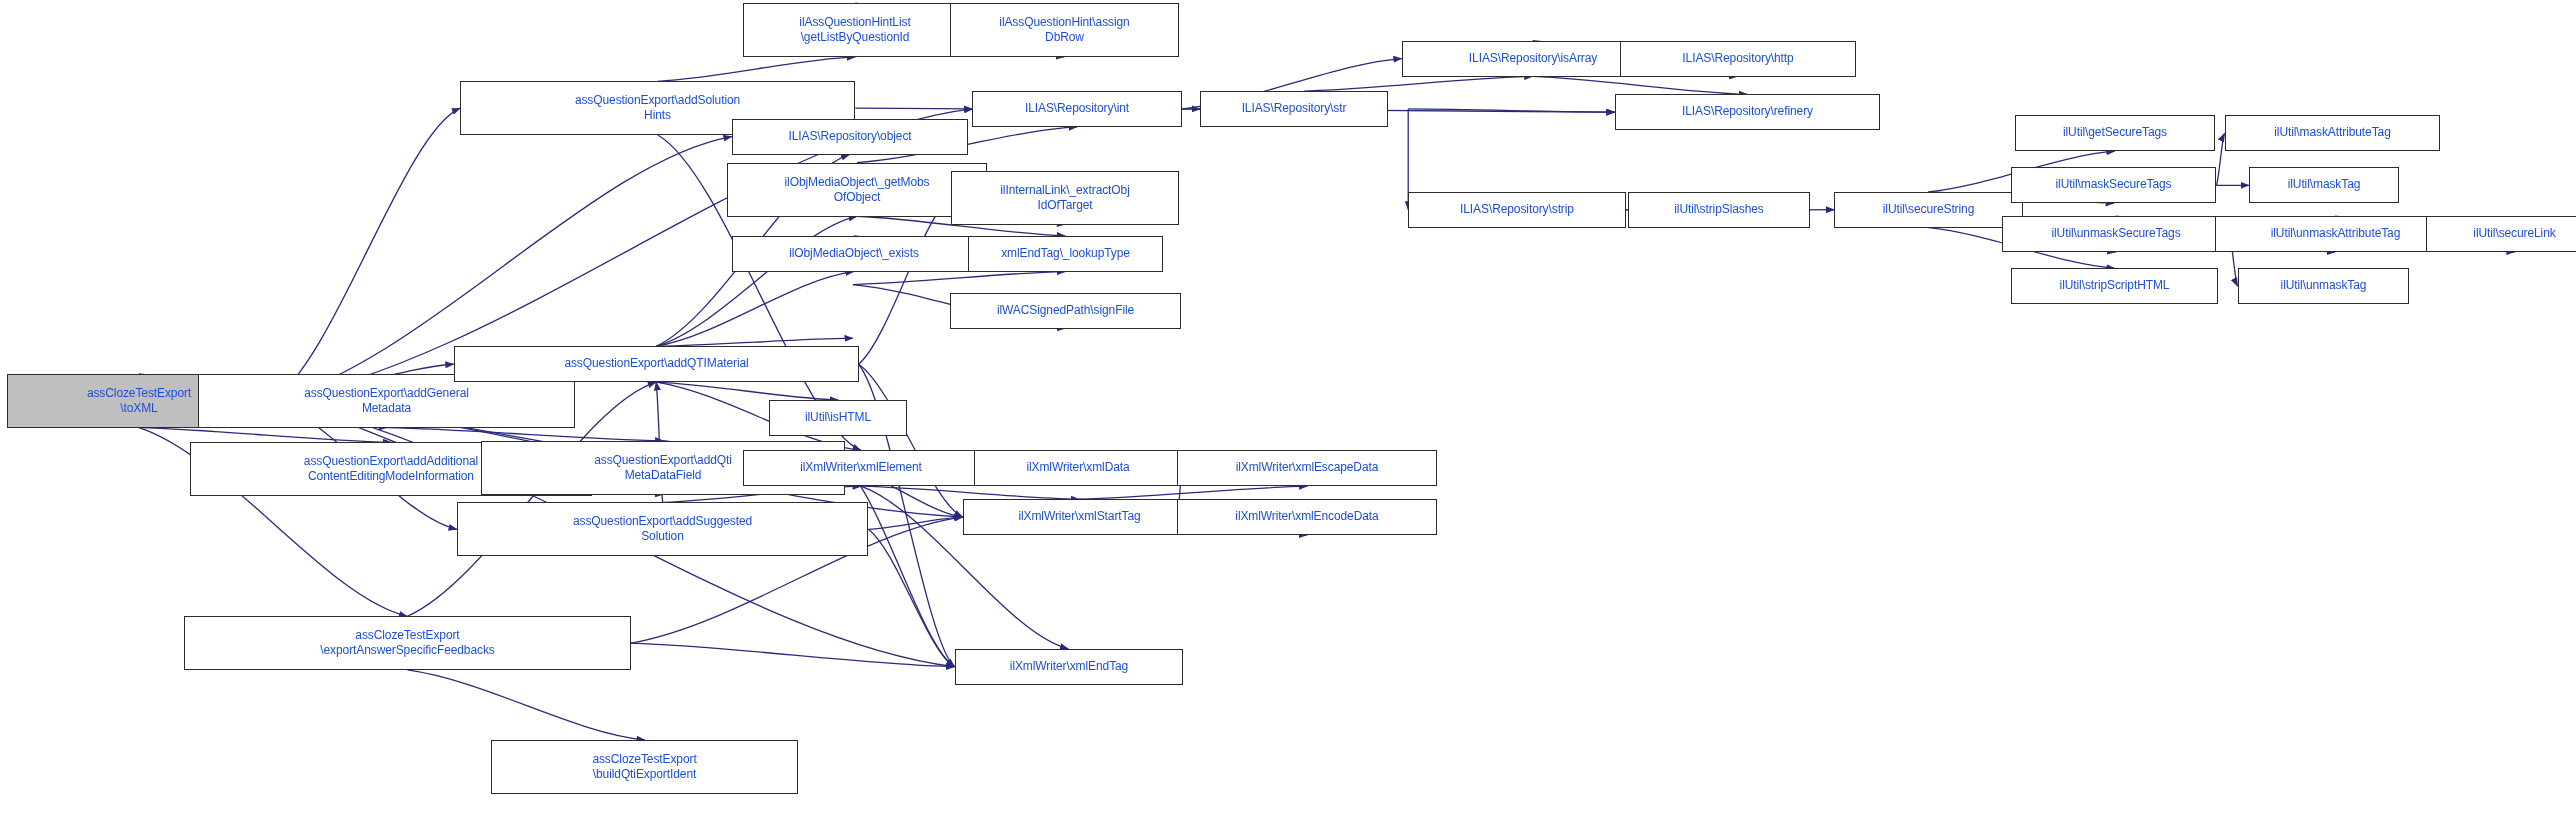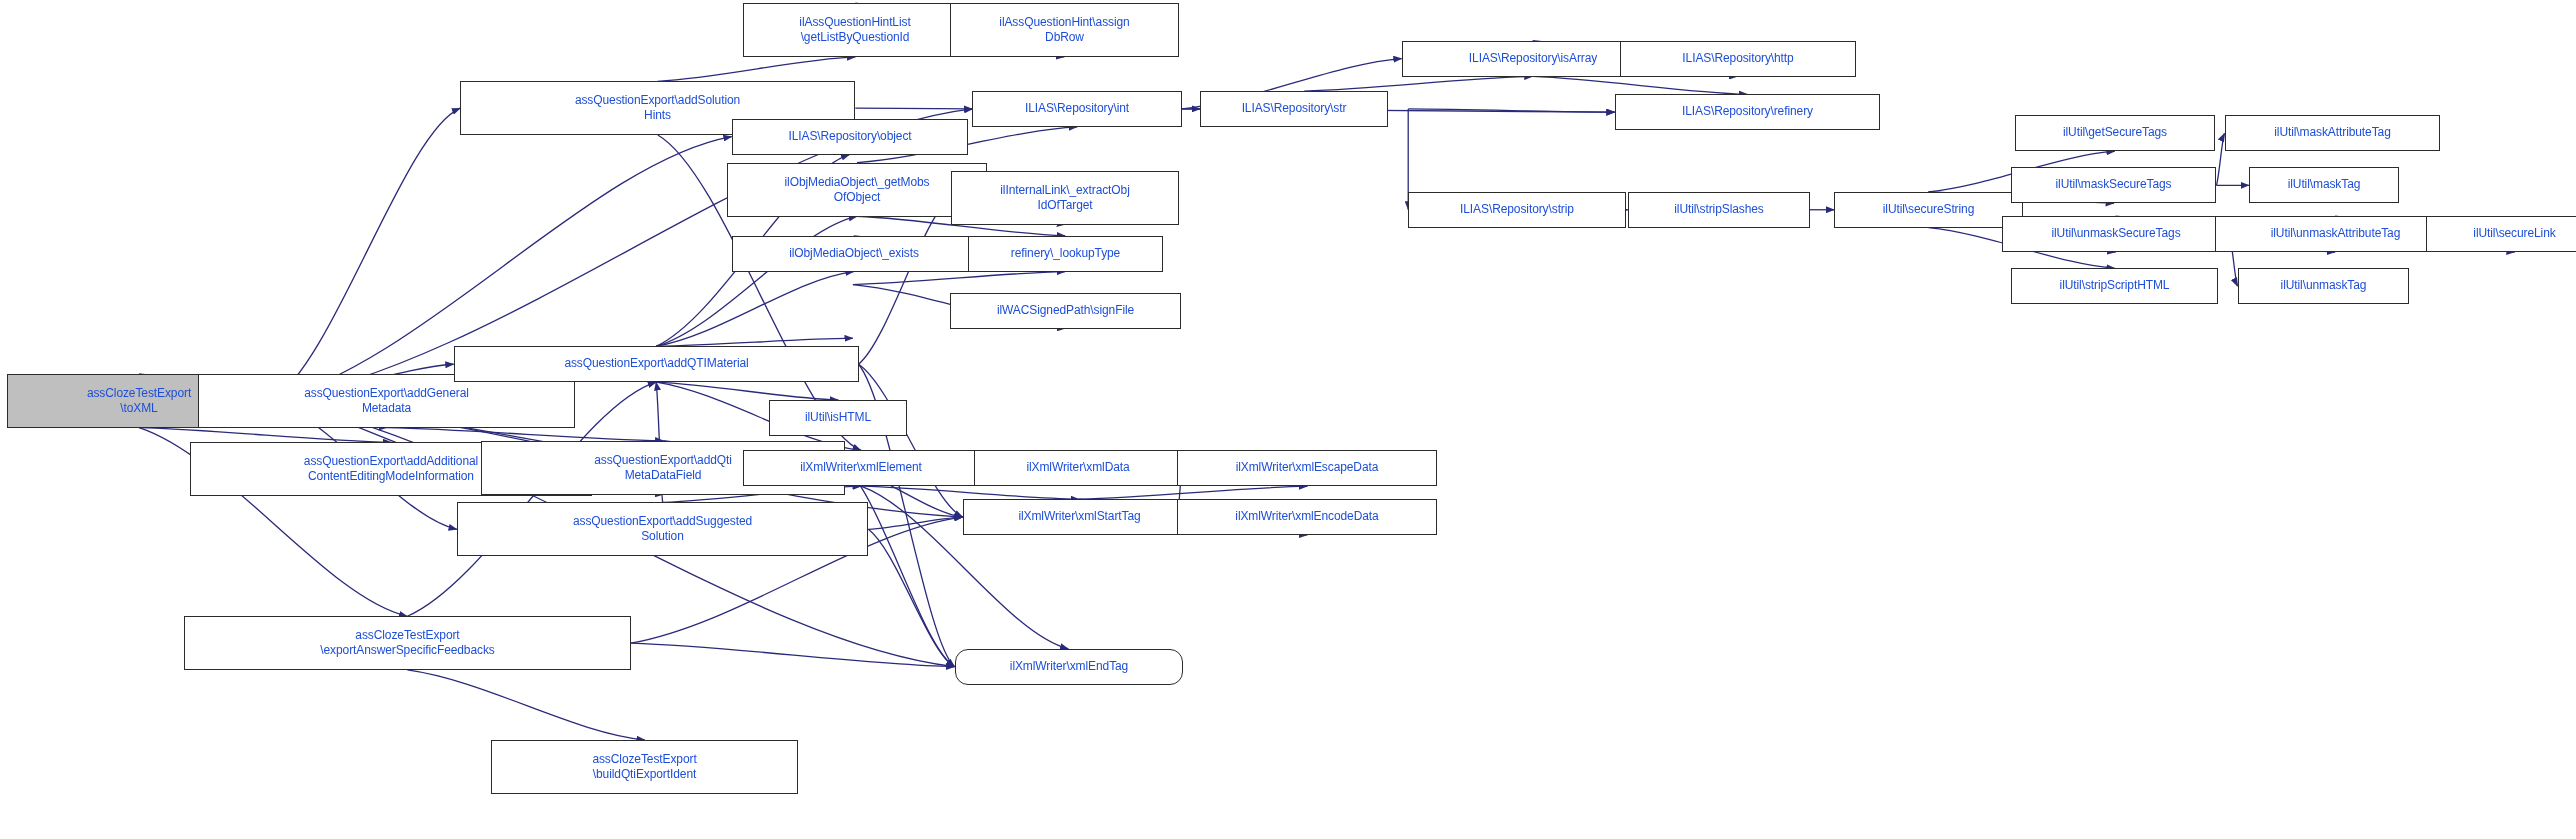--- a/index.html
+++ b/index.html
@@ -151,29 +151,29 @@
     <div class="node" style="left: 743px; top: 3.3px; width: 224px; height: 54px;"><span class="node-label">ilAssQuestionHintList
 \getListByQuestionId</span></div>
     <div class="node" style="left: 950px; top: 3.3px; width: 229px; height: 54px;"><span class="node-label">ilAssQuestionHint\assign
 DbRow</span></div>
     <div class="node" style="left: 732px; top: 119px; width: 236px; height: 36px;"><span class="node-label">ILIAS\Repository\object</span></div>
     <div class="node" style="left: 727px; top: 163px; width: 260px; height: 54px;"><span class="node-label">ilObjMediaObject\_getMobs
 OfObject</span></div>
     <div class="node" style="left: 951px; top: 171px; width: 228px; height: 54px;"><span class="node-label">ilInternalLink\_extractObj
 IdOfTarget</span></div>
     <div class="node" style="left: 732px; top: 236px; width: 244px; height: 36px;"><span class="node-label">ilObjMediaObject\_exists</span></div>
-    <div class="node" style="left: 968px; top: 236px; width: 195px; height: 36px;"><span class="node-label">refinery\_lookupType</span></div>
+    <div class="node" style="left: 968px; top: 236px; width: 195px; height: 36px;"><span class="node-label">xmlEndTag\_lookupType</span></div>
     <div class="node" style="left: 950px; top: 293px; width: 231px; height: 36px;"><span class="node-label">ilWACSignedPath\signFile</span></div>
     <div class="node" style="left: 769px; top: 400px; width: 138px; height: 36px;"><span class="node-label">ilUtil\isHTML</span></div>
     <div class="node" style="left: 743px; top: 450px; width: 236px; height: 36px;"><span class="node-label">ilXmlWriter\xmlElement</span></div>
     <div class="node" style="left: 974px; top: 450px; width: 208px; height: 36px;"><span class="node-label">ilXmlWriter\xmlData</span></div>
     <div class="node" style="left: 963px; top: 499px; width: 233px; height: 36px;"><span class="node-label">ilXmlWriter\xmlStartTag</span></div>
     <div class="node" style="left: 1177px; top: 450px; width: 260px; height: 36px;"><span class="node-label">ilXmlWriter\xmlEscapeData</span></div>
     <div class="node" style="left: 1177px; top: 499px; width: 260px; height: 36px;"><span class="node-label">ilXmlWriter\xmlEncodeData</span></div>
-    <div class="node" style="left: 955px; top: 649px; width: 228px; height: 36px; border-radius: 13px;"><span class="node-label">ilXmlWriter\xmlEndTag</span></div>
+    <div class="node" style="left: 955px; top: 649px; width: 228px; height: 36px;"><span class="node-label">ilXmlWriter\xmlEndTag</span></div>
     <div class="node" style="left: 972px; top: 91px; width: 210px; height: 36px;"><span class="node-label">ILIAS\Repository\int</span></div>
     <div class="node" style="left: 1200px; top: 91px; width: 188px; height: 36px;"><span class="node-label">ILIAS\Repository\str</span></div>
     <div class="node" style="left: 1402px; top: 41px; width: 262px; height: 36px;"><span class="node-label">ILIAS\Repository\isArray</span></div>
     <div class="node" style="left: 1620px; top: 41px; width: 236px; height: 36px;"><span class="node-label">ILIAS\Repository\http</span></div>
     <div class="node" style="left: 1615px; top: 94px; width: 265px; height: 36px;"><span class="node-label">ILIAS\Repository\refinery</span></div>
     <div class="node" style="left: 1408px; top: 192px; width: 218px; height: 36px;"><span class="node-label">ILIAS\Repository\strip</span></div>
     <div class="node" style="left: 1628px; top: 192px; width: 182px; height: 36px;"><span class="node-label">ilUtil\stripSlashes</span></div>
     <div class="node" style="left: 1834px; top: 192px; width: 189px; height: 36px;"><span class="node-label">ilUtil\secureString</span></div>
     <div class="node" style="left: 2015px; top: 115px; width: 200px; height: 36px;"><span class="node-label">ilUtil\getSecureTags</span></div>
     <div class="node" style="left: 2011px; top: 167px; width: 205px; height: 36px;"><span class="node-label">ilUtil\maskSecureTags</span></div>

